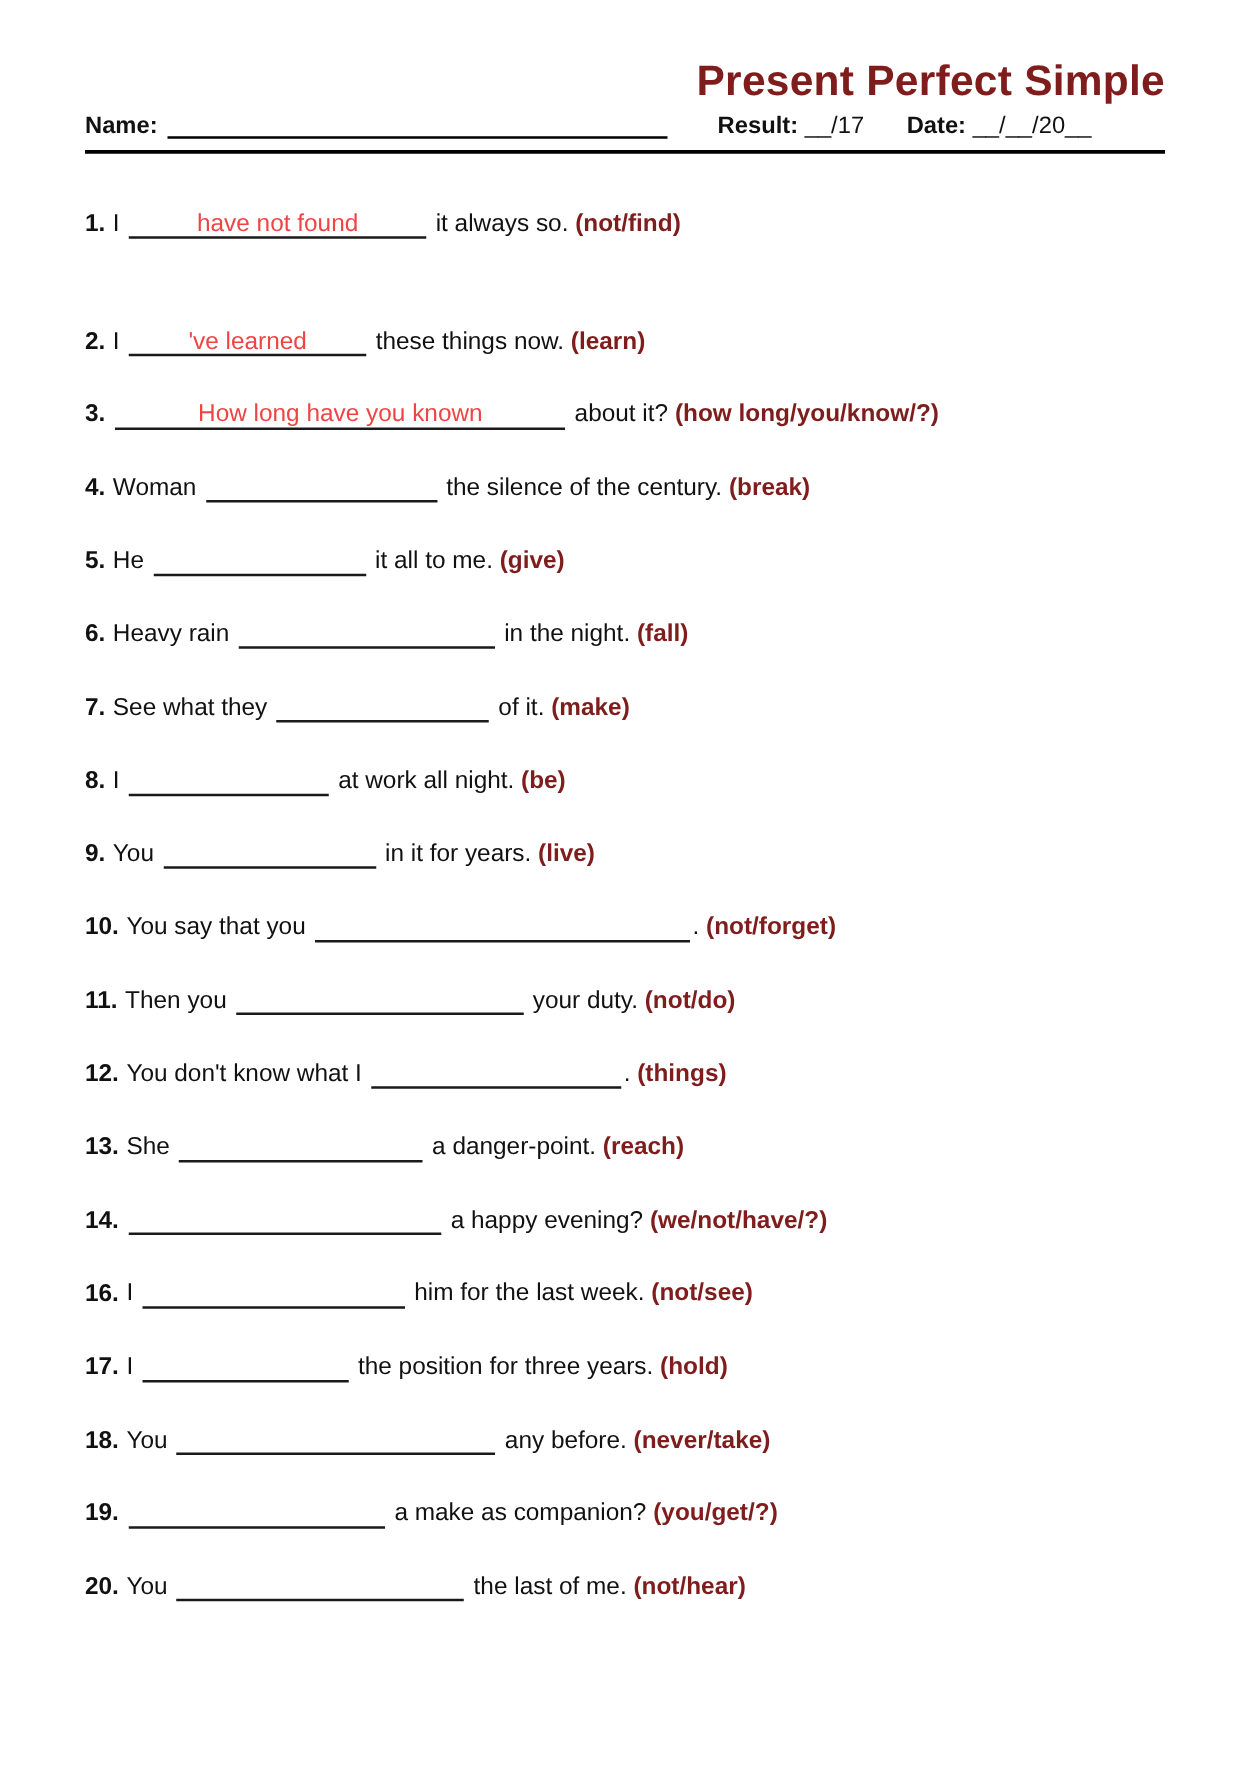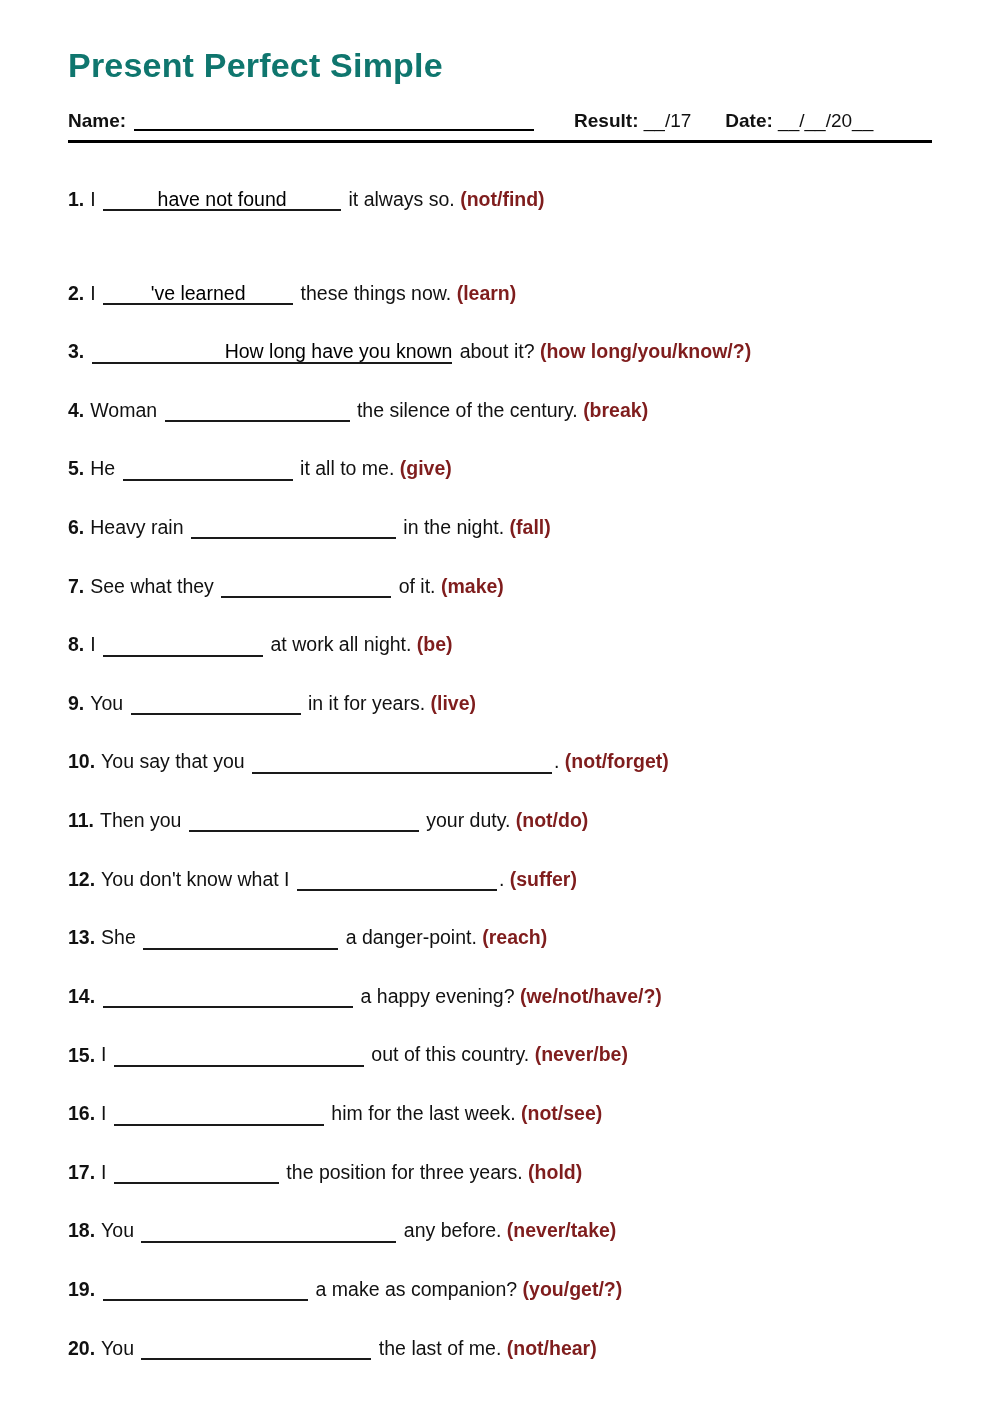--- a/index.html
+++ b/index.html
@@ -13,23 +13,24 @@
     box-sizing: border-box;
     padding: 46px 68px 40px 68px;
     background: #ffffff;
     font-family: "Liberation Sans", sans-serif;
     color: #111111;
     overflow: hidden;
   }
   .title {
     font-size: 34px;
     font-weight: bold;
-    margin: 0 0 24px 0;
+    margin: 0 0 4px 0;
     letter-spacing: 0.2px;
-    color: #0f766e;
+    color: #7f1d1d;
+    text-align: right;
   }
   .header {
     display: flex;
     align-items: flex-end;
     font-size: 19px;
     padding-bottom: 8px;
     border-bottom: 3px solid #000000;
   }
   .bold { font-weight: bold; }
   .name-line {
@@ -53,21 +54,21 @@
   .num {
     font-weight: bold;
     margin-right: 6px;
   }
   .txt { color: #111111; }
   .hint { font-weight: bold; color: #7f1d1d; }
   .blank {
     display: inline-block;
     border-bottom: 2px solid #1a1a1a;
     text-align: center;
-    color: #000000;
+    color: #ef4444;
     height: 1.15em;
     overflow: hidden;
     vertical-align: bottom;
     margin: 0 2px;
   }
 </style>
 </head>
 <body>
 
 <div class="page">
@@ -83,33 +84,32 @@
     </span>
     <span class="date-group">
       <span class="bold">Date:</span>
       <span>__/__/20__</span>
     </span>
   </div>
 
   <div class="exercise-list">
       <div class="item"><span class="num">1.</span><span class="txt">I </span><span class="blank" style="width: 238px;">have not found</span><span class="txt"> it always so. </span><span class="hint">(not/find)</span></div>
       <div class="item"><span class="num">2.</span><span class="txt">I </span><span class="blank" style="width: 190px; margin-top: 35px;">'ve learned</span><span class="txt"> these things now. </span><span class="hint">(learn)</span></div>
-      <div class="item"><span class="num">3.</span><span class="blank" style="width: 360px; text-align: right;">How long have you known</span><span class="txt"> about it? </span><span class="hint">(how long/you/know/?)</span></div>
+      <div class="item"><span class="num">3.</span><span class="blank" style="width: 360px;">How long have you known</span><span class="txt"> about it? </span><span class="hint">(how long/you/know/?)</span></div>
       <div class="item"><span class="num">4.</span><span class="txt">Woman </span><span class="blank" style="width: 185px;">&nbsp;</span><span class="txt"> the silence of the century. </span><span class="hint">(break)</span></div>
       <div class="item"><span class="num">5.</span><span class="txt">He </span><span class="blank" style="width: 170px;">&nbsp;</span><span class="txt"> it all to me. </span><span class="hint">(give)</span></div>
       <div class="item"><span class="num">6.</span><span class="txt">Heavy rain </span><span class="blank" style="width: 205px;">&nbsp;</span><span class="txt"> in the night. </span><span class="hint">(fall)</span></div>
       <div class="item"><span class="num">7.</span><span class="txt">See what they </span><span class="blank" style="width: 170px;">&nbsp;</span><span class="txt"> of it. </span><span class="hint">(make)</span></div>
       <div class="item"><span class="num">8.</span><span class="txt">I </span><span class="blank" style="width: 160px;">&nbsp;</span><span class="txt"> at work all night. </span><span class="hint">(be)</span></div>
       <div class="item"><span class="num">9.</span><span class="txt">You </span><span class="blank" style="width: 170px;">&nbsp;</span><span class="txt"> in it for years. </span><span class="hint">(live)</span></div>
       <div class="item"><span class="num">10.</span><span class="txt">You say that you </span><span class="blank" style="width: 300px;">&nbsp;</span><span class="txt">. </span><span class="hint">(not/forget)</span></div>
       <div class="item"><span class="num">11.</span><span class="txt">Then you </span><span class="blank" style="width: 230px;">&nbsp;</span><span class="txt"> your duty. </span><span class="hint">(not/do)</span></div>
-      <div class="item"><span class="num">12.</span><span class="txt">You don't know what I </span><span class="blank" style="width: 200px;">&nbsp;</span><span class="txt">. </span><span class="hint">(suffer)</span></div>
+      <div class="item"><span class="num">12.</span><span class="txt">You don't know what I </span><span class="blank" style="width: 200px;">&nbsp;</span><span class="txt">. </span><span class="hint">(things)</span></div>
       <div class="item"><span class="num">13.</span><span class="txt">She </span><span class="blank" style="width: 195px;">&nbsp;</span><span class="txt"> a danger-point. </span><span class="hint">(reach)</span></div>
       <div class="item"><span class="num">14.</span><span class="blank" style="width: 250px;">&nbsp;</span><span class="txt"> a happy evening? </span><span class="hint">(we/not/have/?)</span></div>
-      <div class="item"><span class="num">15.</span><span class="txt">I </span><span class="blank" style="width: 250px;">&nbsp;</span><span class="txt"> out of this country. </span><span class="hint">(never/be)</span></div>
       <div class="item"><span class="num">16.</span><span class="txt">I </span><span class="blank" style="width: 210px;">&nbsp;</span><span class="txt"> him for the last week. </span><span class="hint">(not/see)</span></div>
       <div class="item"><span class="num">17.</span><span class="txt">I </span><span class="blank" style="width: 165px;">&nbsp;</span><span class="txt"> the position for three years. </span><span class="hint">(hold)</span></div>
       <div class="item"><span class="num">18.</span><span class="txt">You </span><span class="blank" style="width: 255px;">&nbsp;</span><span class="txt"> any before. </span><span class="hint">(never/take)</span></div>
       <div class="item"><span class="num">19.</span><span class="blank" style="width: 205px;">&nbsp;</span><span class="txt"> a make as companion? </span><span class="hint">(you/get/?)</span></div>
       <div class="item"><span class="num">20.</span><span class="txt">You </span><span class="blank" style="width: 230px;">&nbsp;</span><span class="txt"> the last of me. </span><span class="hint">(not/hear)</span></div>
     </div>
 
 </div>
 
 </body></html>

